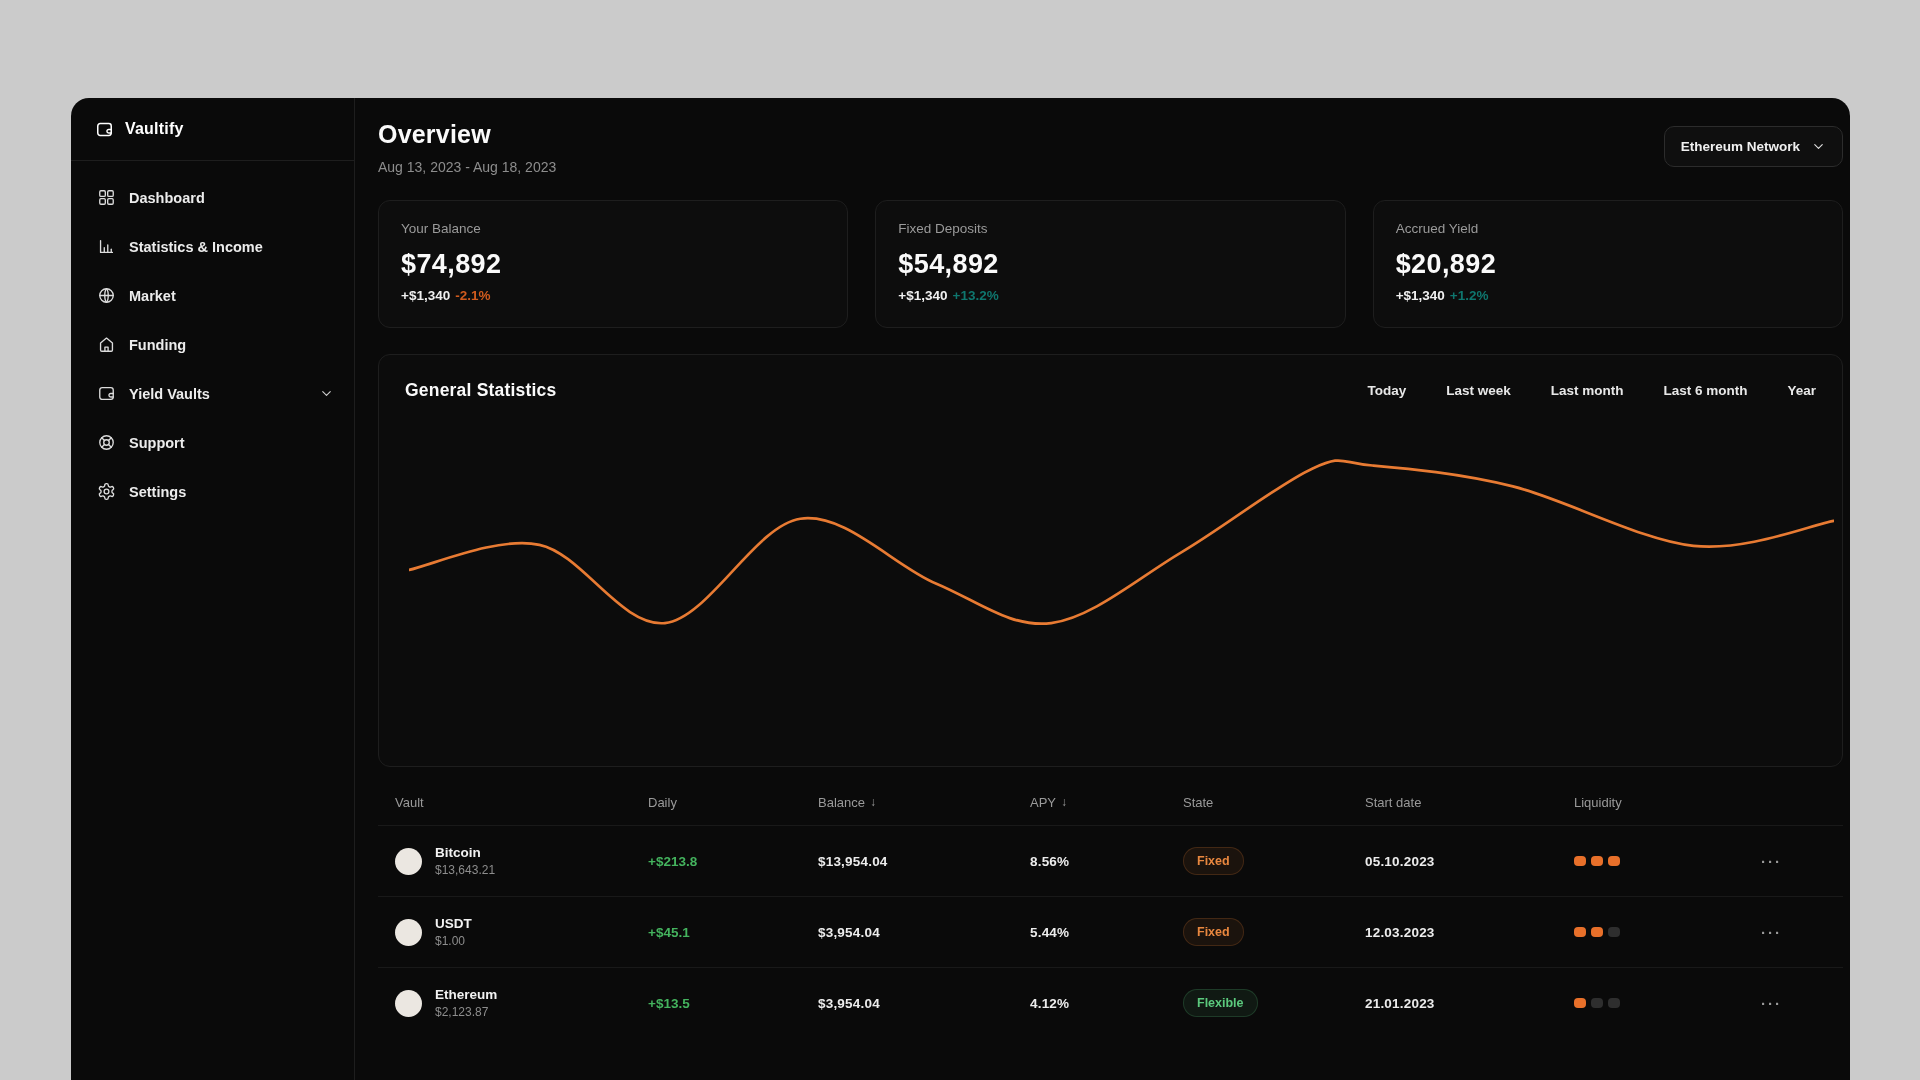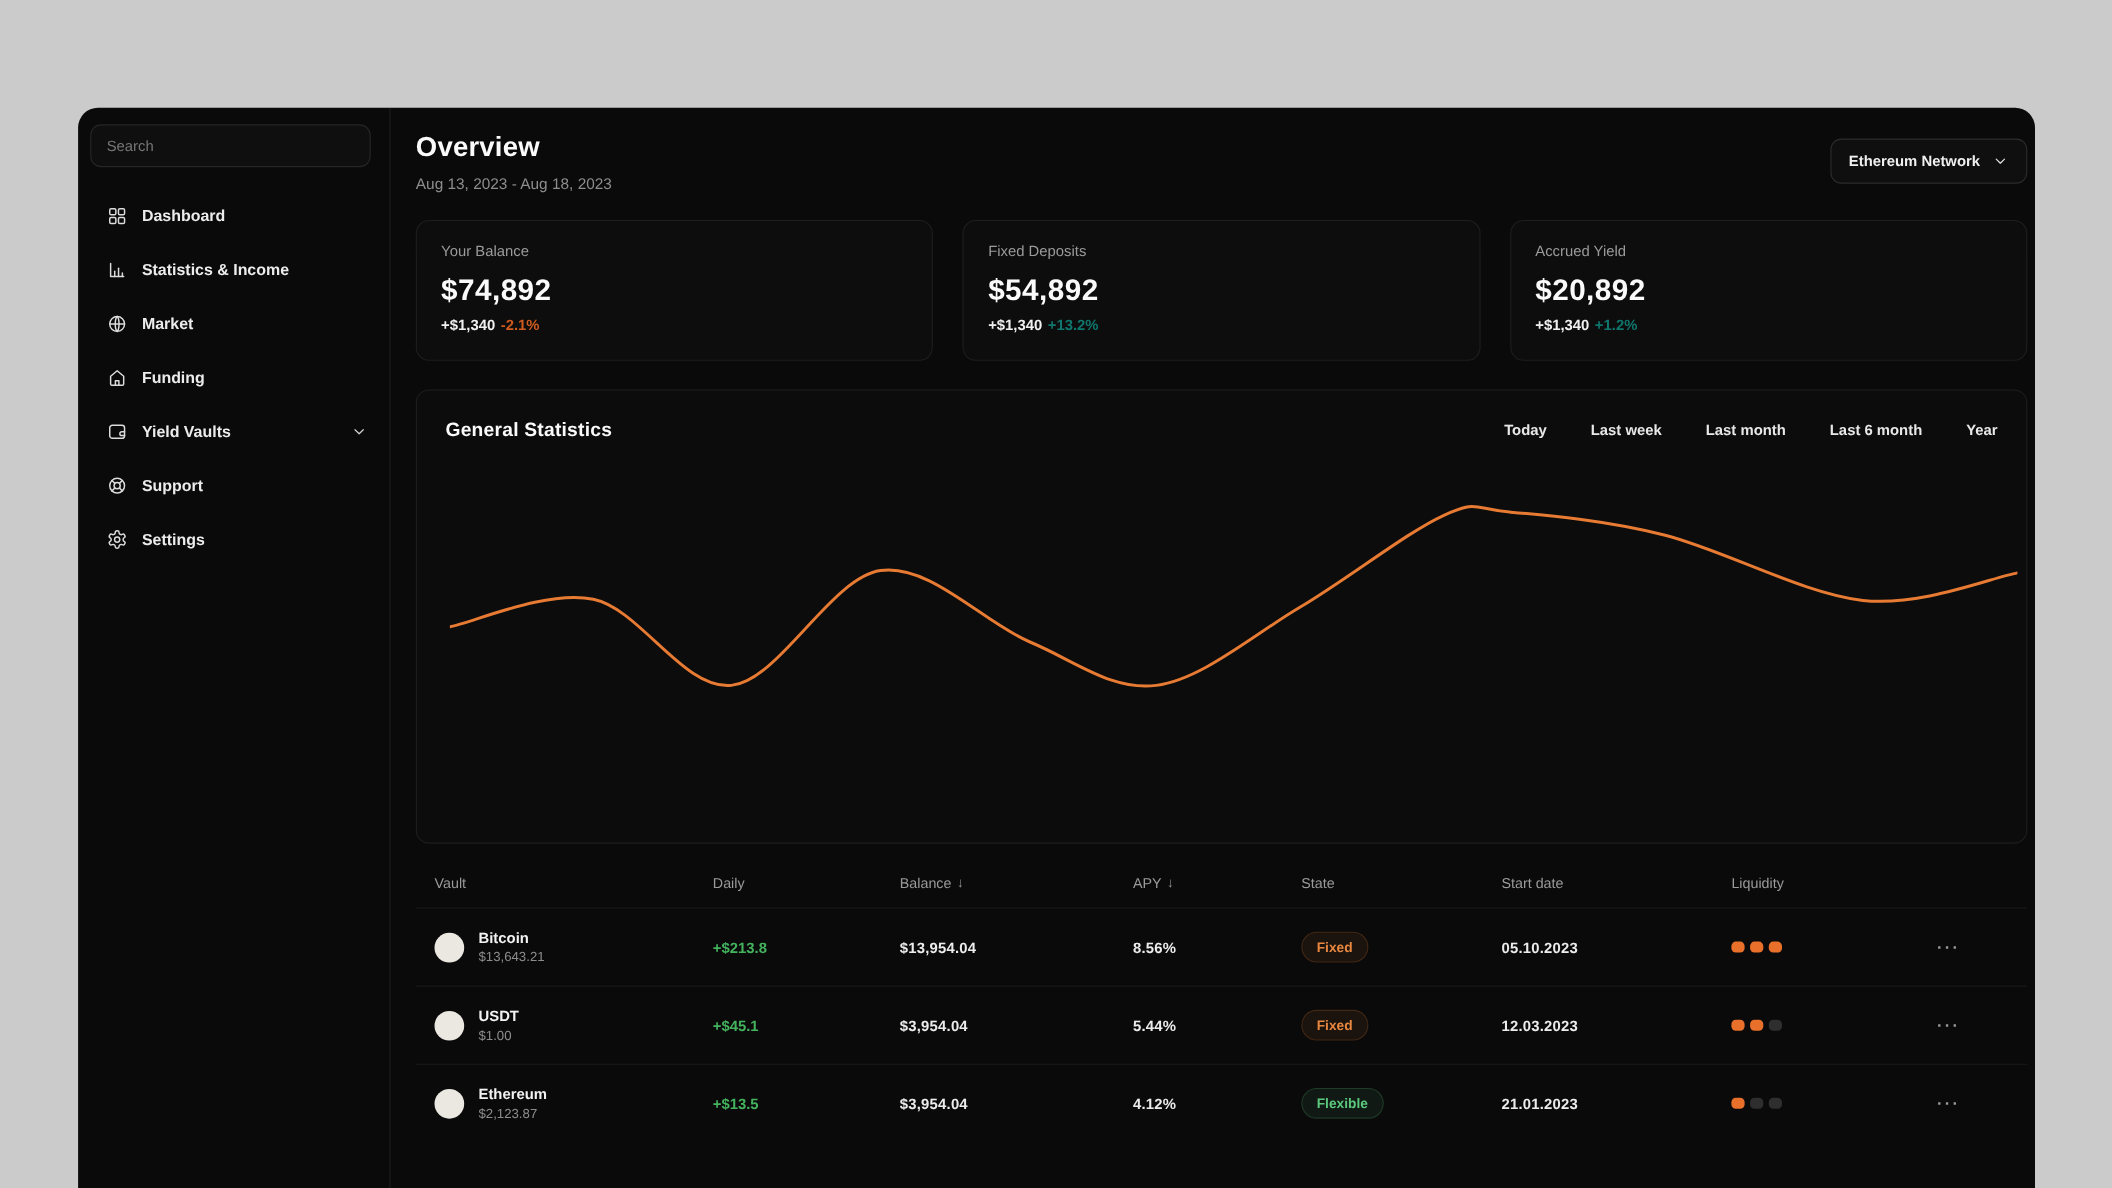--- a/index.html
+++ b/index.html
@@ -82,22 +82,30 @@
   .dots[data-level="3"] .dot:nth-child(-n+3) { background:#e8702a; }
   .menu-cell { text-align:right; padding-right:55px; }
   .menu-btn { color:#9a9a9a; font-size:15px; font-weight:700; letter-spacing:2px; cursor:pointer; background:none; border:none; font-family:"Liberation Sans", sans-serif; }
 </style>
 </head>
 <body>
 
 <div class="window">
 
   <aside class="sidebar">
-
-    <input class="search-input" type="text" placeholder="Search" style="">
+    <div class="sidebar-header">
+      <span class="nav-icon logo-icon">
+        <svg viewBox="0 0 24 24">
+            <rect x="3.5" y="4.5" width="17" height="15" rx="3"></rect>
+            <path d="M20.5 12h-3.2a2.2 2.2 0 0 0 0 4.4h3.2"></path>
+          </svg>
+      </span>
+      <span class="brand">Vaultify</span>
+    </div>
+
 
     <nav class="nav">
       <div class="nav-item">
         <span class="nav-icon">
           <svg viewBox="0 0 24 24">
               <rect x="3.5" y="3.5" width="7" height="7" rx="1.5"></rect>
               <rect x="13.5" y="3.5" width="7" height="7" rx="1.5"></rect>
               <rect x="3.5" y="13.5" width="7" height="7" rx="1.5"></rect>
               <rect x="13.5" y="13.5" width="7" height="7" rx="1.5"></rect>
             </svg>

